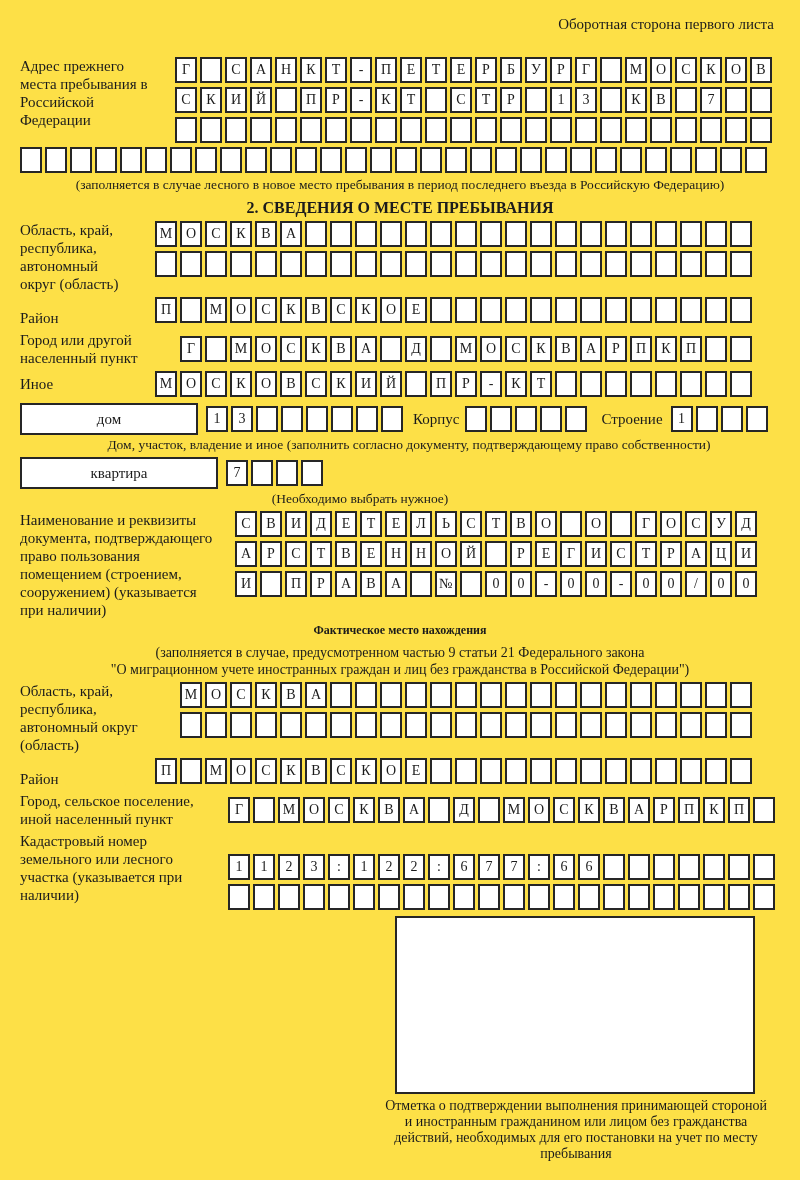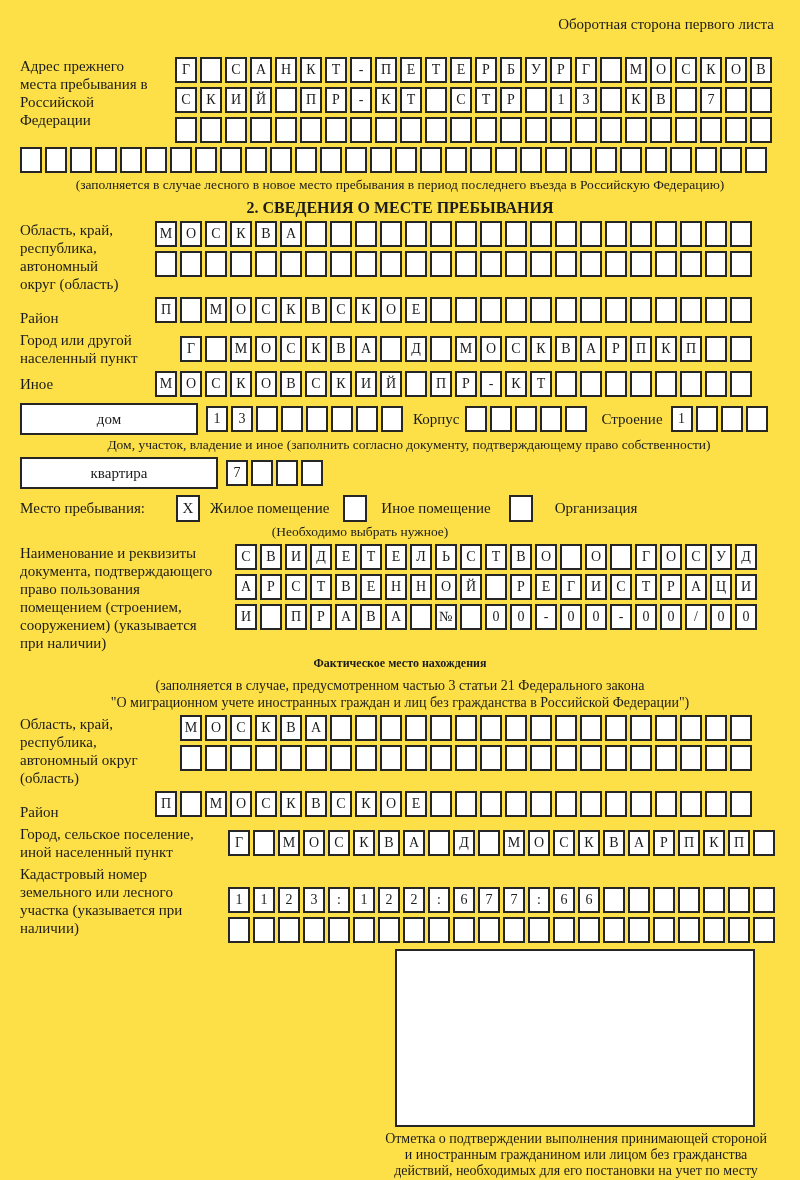--- a/index.html
+++ b/index.html
@@ -369,29 +369,20 @@
   <div class="row-center mt4">
     <div class="widebox" style="width:198px;">квартира</div>
     <div class="boxrow" style="margin:0 0 0 8px;">
         <span class="cbox">7</span>
         <span class="cbox"></span>
         <span class="cbox"></span>
         <span class="cbox"></span>
       </div>
   </div>
 
-  <div class="row-center mt6">
-    <div class="inline-lbl" style="flex:0 0 156px;">Место пребывания:</div>
-    <span class="chkbox">X</span>
-    <span class="inline-lbl" style="margin:0 14px 0 10px;">Жилое помещение</span>
-    <span class="chkbox"></span>
-    <span class="inline-lbl" style="margin:0 18px 0 14px;">Иное помещение</span>
-    <span class="chkbox"></span>
-    <span class="inline-lbl" style="margin-left:22px;">Организация</span>
-  </div>
   <div class="note" style="margin-left:190px; width:300px; text-align:center; margin-top:2px;">(Необходимо выбрать нужное)</div>
 
   <div class="row-flex mt4">
     <div class="label lbl-doc">Наименование и реквизиты документа, подтверждающего право пользования помещением (строением, сооружением) (указывается при наличии)</div>
     <div class="boxcol">
       <div class="boxrow">
           <span class="cbox">С</span>
           <span class="cbox">В</span>
           <span class="cbox">И</span>
           <span class="cbox">Д</span>
@@ -456,21 +447,21 @@
           <span class="cbox">0</span>
           <span class="cbox">0</span>
           <span class="cbox">/</span>
           <span class="cbox">0</span>
           <span class="cbox">0</span>
         </div>
     </div>
   </div>
 
   <div class="sec-title mt4" style="font-size:12px;">Фактическое место нахождения</div>
-  <div class="fact-note mt6">(заполняется в случае, предусмотренном частью 3 статьи 21 Федерального закона</div>
+  <div class="fact-note mt6">(заполняется в случае, предусмотренном частью 9 статьи 21 Федерального закона</div>
   <div class="fact-note">"О миграционном учете иностранных граждан и лиц без гражданства в Российской Федерации")</div>
 
   <div class="row-flex mt4">
     <div class="label lbl-obl2">Область, край, республика, автономный округ (область)</div>
     <div class="boxcol">
       <div class="boxrow">
           <span class="cbox">М</span>
           <span class="cbox">О</span>
           <span class="cbox">С</span>
           <span class="cbox">К</span>

